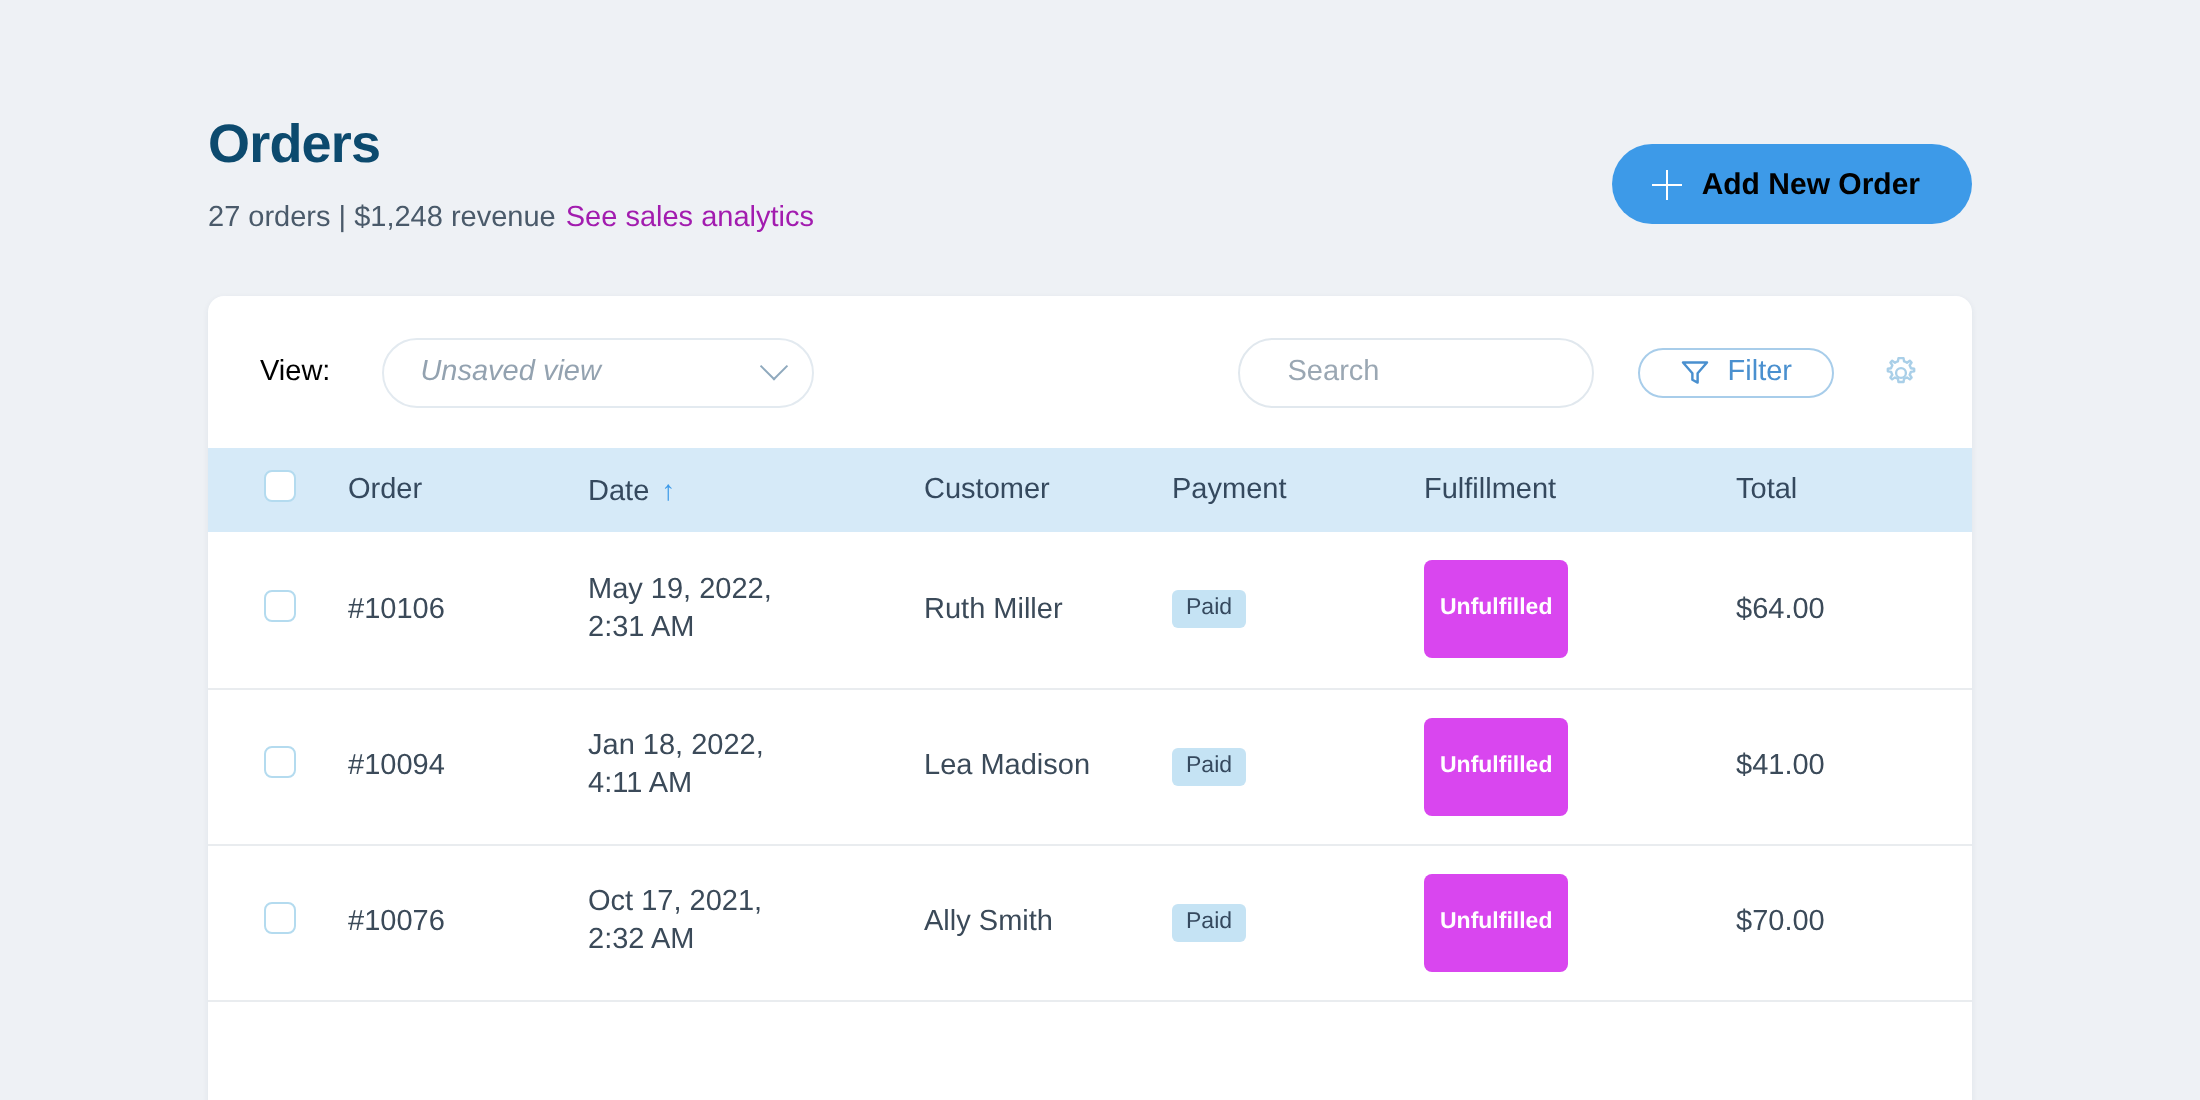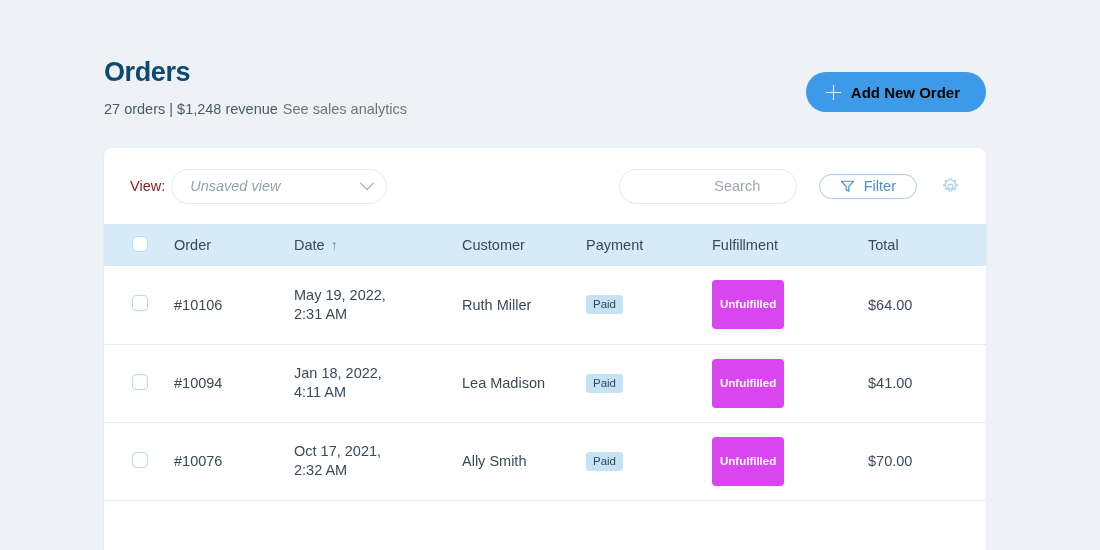--- a/index.html
+++ b/index.html
@@ -18,21 +18,21 @@
   .title-block { position: absolute; left: 0; top: 0; }
   .page-title {
     font-size: 27px; font-weight: bold; color: #0c4a6e;
     letter-spacing: -0.4px; line-height: 40px;
   }
   .subtitle {
     margin-top: 8px; font-size: 14.5px; color: #5b6b7c; line-height: 18px;
     white-space: nowrap;
   }
   .subtitle .meta { color: #4a5a6a; }
-  .subtitle .link { color: #737373; cursor: pointer; margin-left: 5px; }
+  .subtitle .link { color: #a21caf; cursor: pointer; margin-left: 5px; }
 
   .add-order-btn {
     position: absolute; right: 0; top: 20px;
     height: 40px; padding: 0 26px 0 20px;
     background: #3d9ae8; border: none; border-radius: 22px;
     color: #000000; font-size: 15px; font-weight: bold;
     font-family: "Liberation Sans", sans-serif;
     display: flex; align-items: center; gap: 10px; cursor: pointer;
     white-space: nowrap;
   }
@@ -50,21 +50,21 @@
     background: #ffffff; border-radius: 8px 8px 0 0;
     box-shadow: 0 1px 3px rgba(30,50,80,0.07);
     overflow: hidden;
   }
 
   
   .toolbar {
     position: relative; height: 76px; display: flex; align-items: center;
     padding: 0 24px 0 26px;
   }
-  .view-label { font-size: 14.5px; color: #7f1d1d; margin-right: 6px; }
+  .view-label { font-size: 14.5px; color: #000000; margin-right: 26px; }
   .view-select {
     width: 216px; height: 35px; border: 1px solid #e3eaf0; border-radius: 18px;
     display: flex; align-items: center; padding: 0 14px 0 18px;
     background: #fff; cursor: pointer;
   }
   .view-select-value { flex: 1; font-size: 14.5px; color: #93a2b0; font-style: italic; }
   .chevron {
     width: 10px; height: 10px; border-right: 1.6px solid #8fa9bd;
     border-bottom: 1.6px solid #8fa9bd; transform: rotate(45deg) translate(-2px,-2px);
   }
@@ -74,21 +74,20 @@
     display: flex; align-items: center; gap: 22px;
   }
   .search-box {
     width: 178px; height: 35px; border: 1px solid #e1e8ee; border-radius: 18px;
     display: flex; align-items: center; padding: 0 14px; gap: 10px; background: #fff;
   }
   .search-input {
     border: none; outline: none; background: transparent; flex: 1;
     font-size: 14.5px; color: #8b98a5;
     font-family: "Liberation Sans", sans-serif;
-    text-align: center;
   }
   .search-input::placeholder { color: #9aa7b3; }
   .filter-btn {
     height: 25px; padding: 0 20px; border: 1px solid #a8cdea; border-radius: 19px;
     background: #fff; color: #4a90cf; font-size: 14.5px;
     font-family: "Liberation Sans", sans-serif;
     display: flex; align-items: center; gap: 9px; cursor: pointer;
   }
   .gear-btn { background: none; border: none; cursor: pointer; line-height: 0; padding: 2px; }
 

